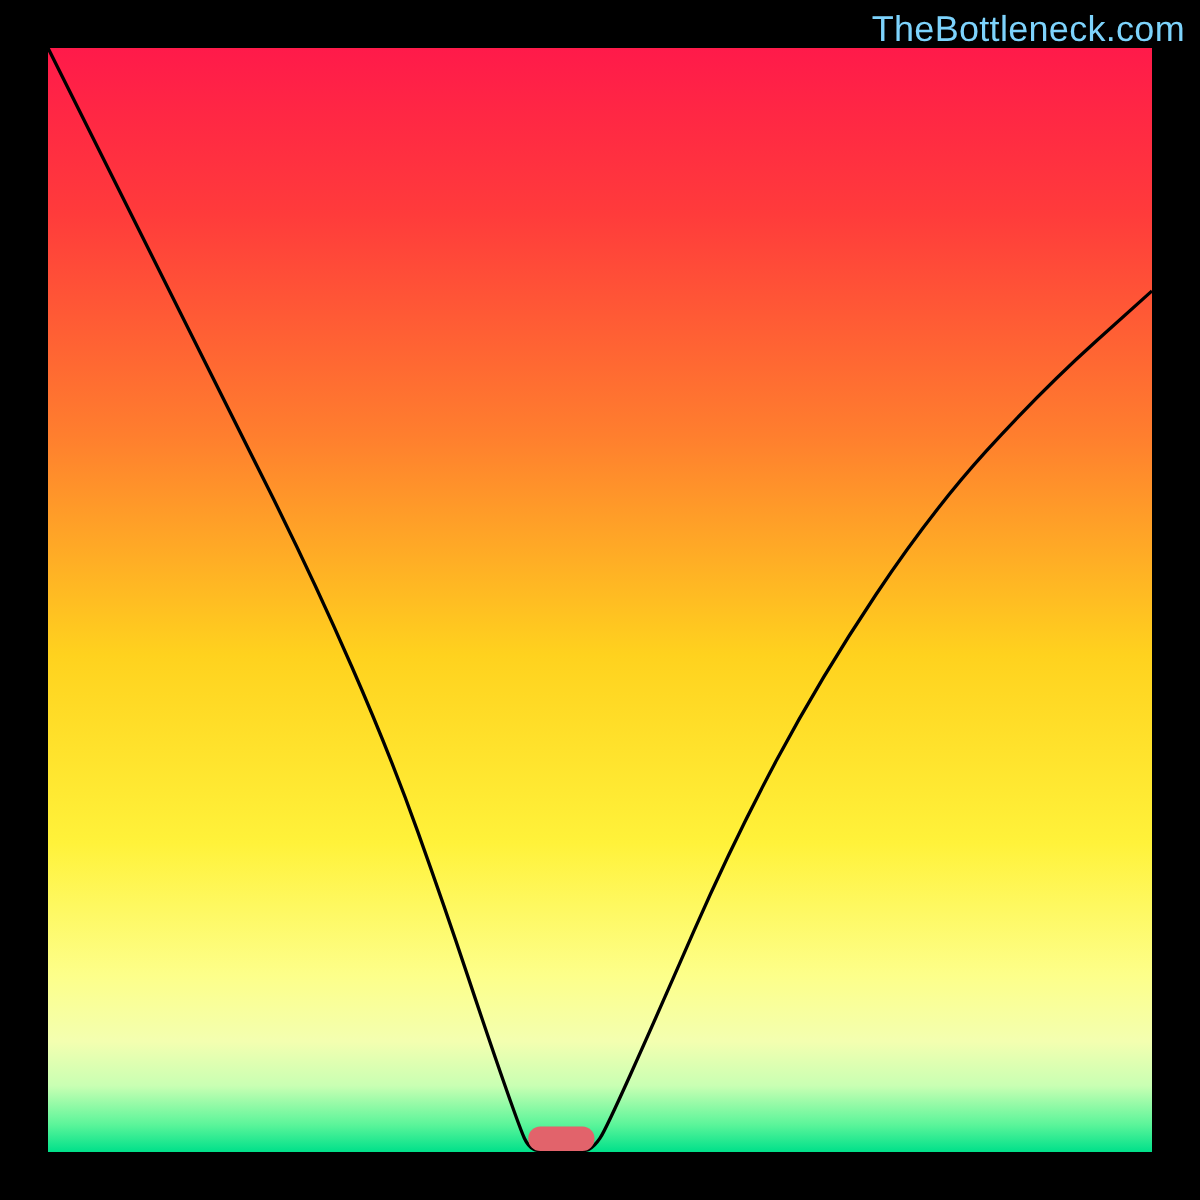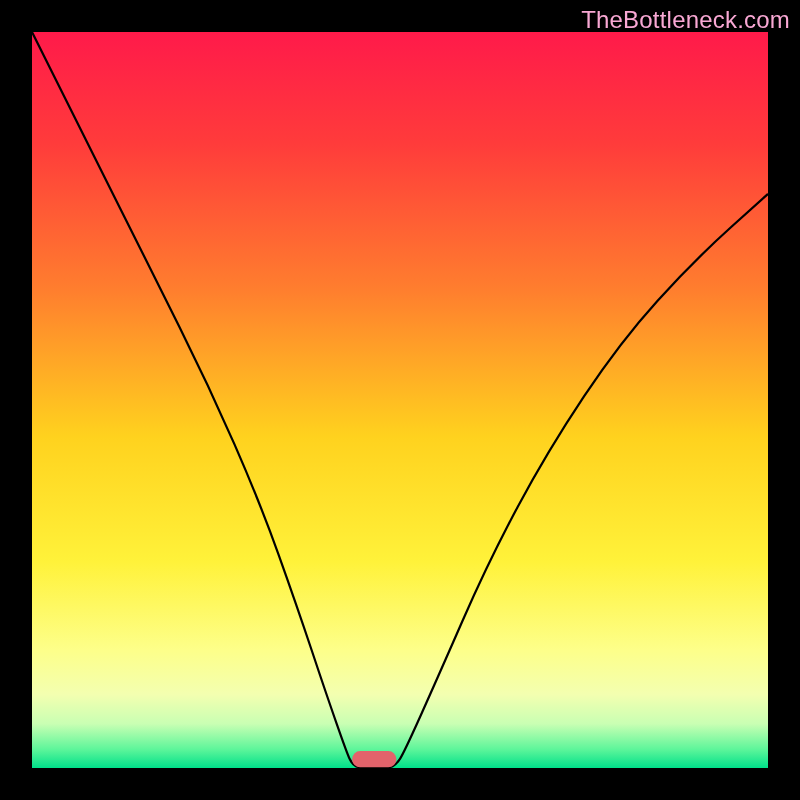--- a/index.html
+++ b/index.html
@@ -16,21 +16,21 @@
     left: 32px;
     top: 32px;
     width: 736px;
     height: 736px;
     background: #fff;
   }
   .watermark {
     position: absolute;
     top: 6px;
     right: 10px;
-    color: #f9a8d4;
+    color: #7dd3fc;
     font-size: 24px;
     font-weight: 500;
     letter-spacing: 0.2px;
   }
   svg {
     display: block;
   }
 </style>
 </head>
 <body>

